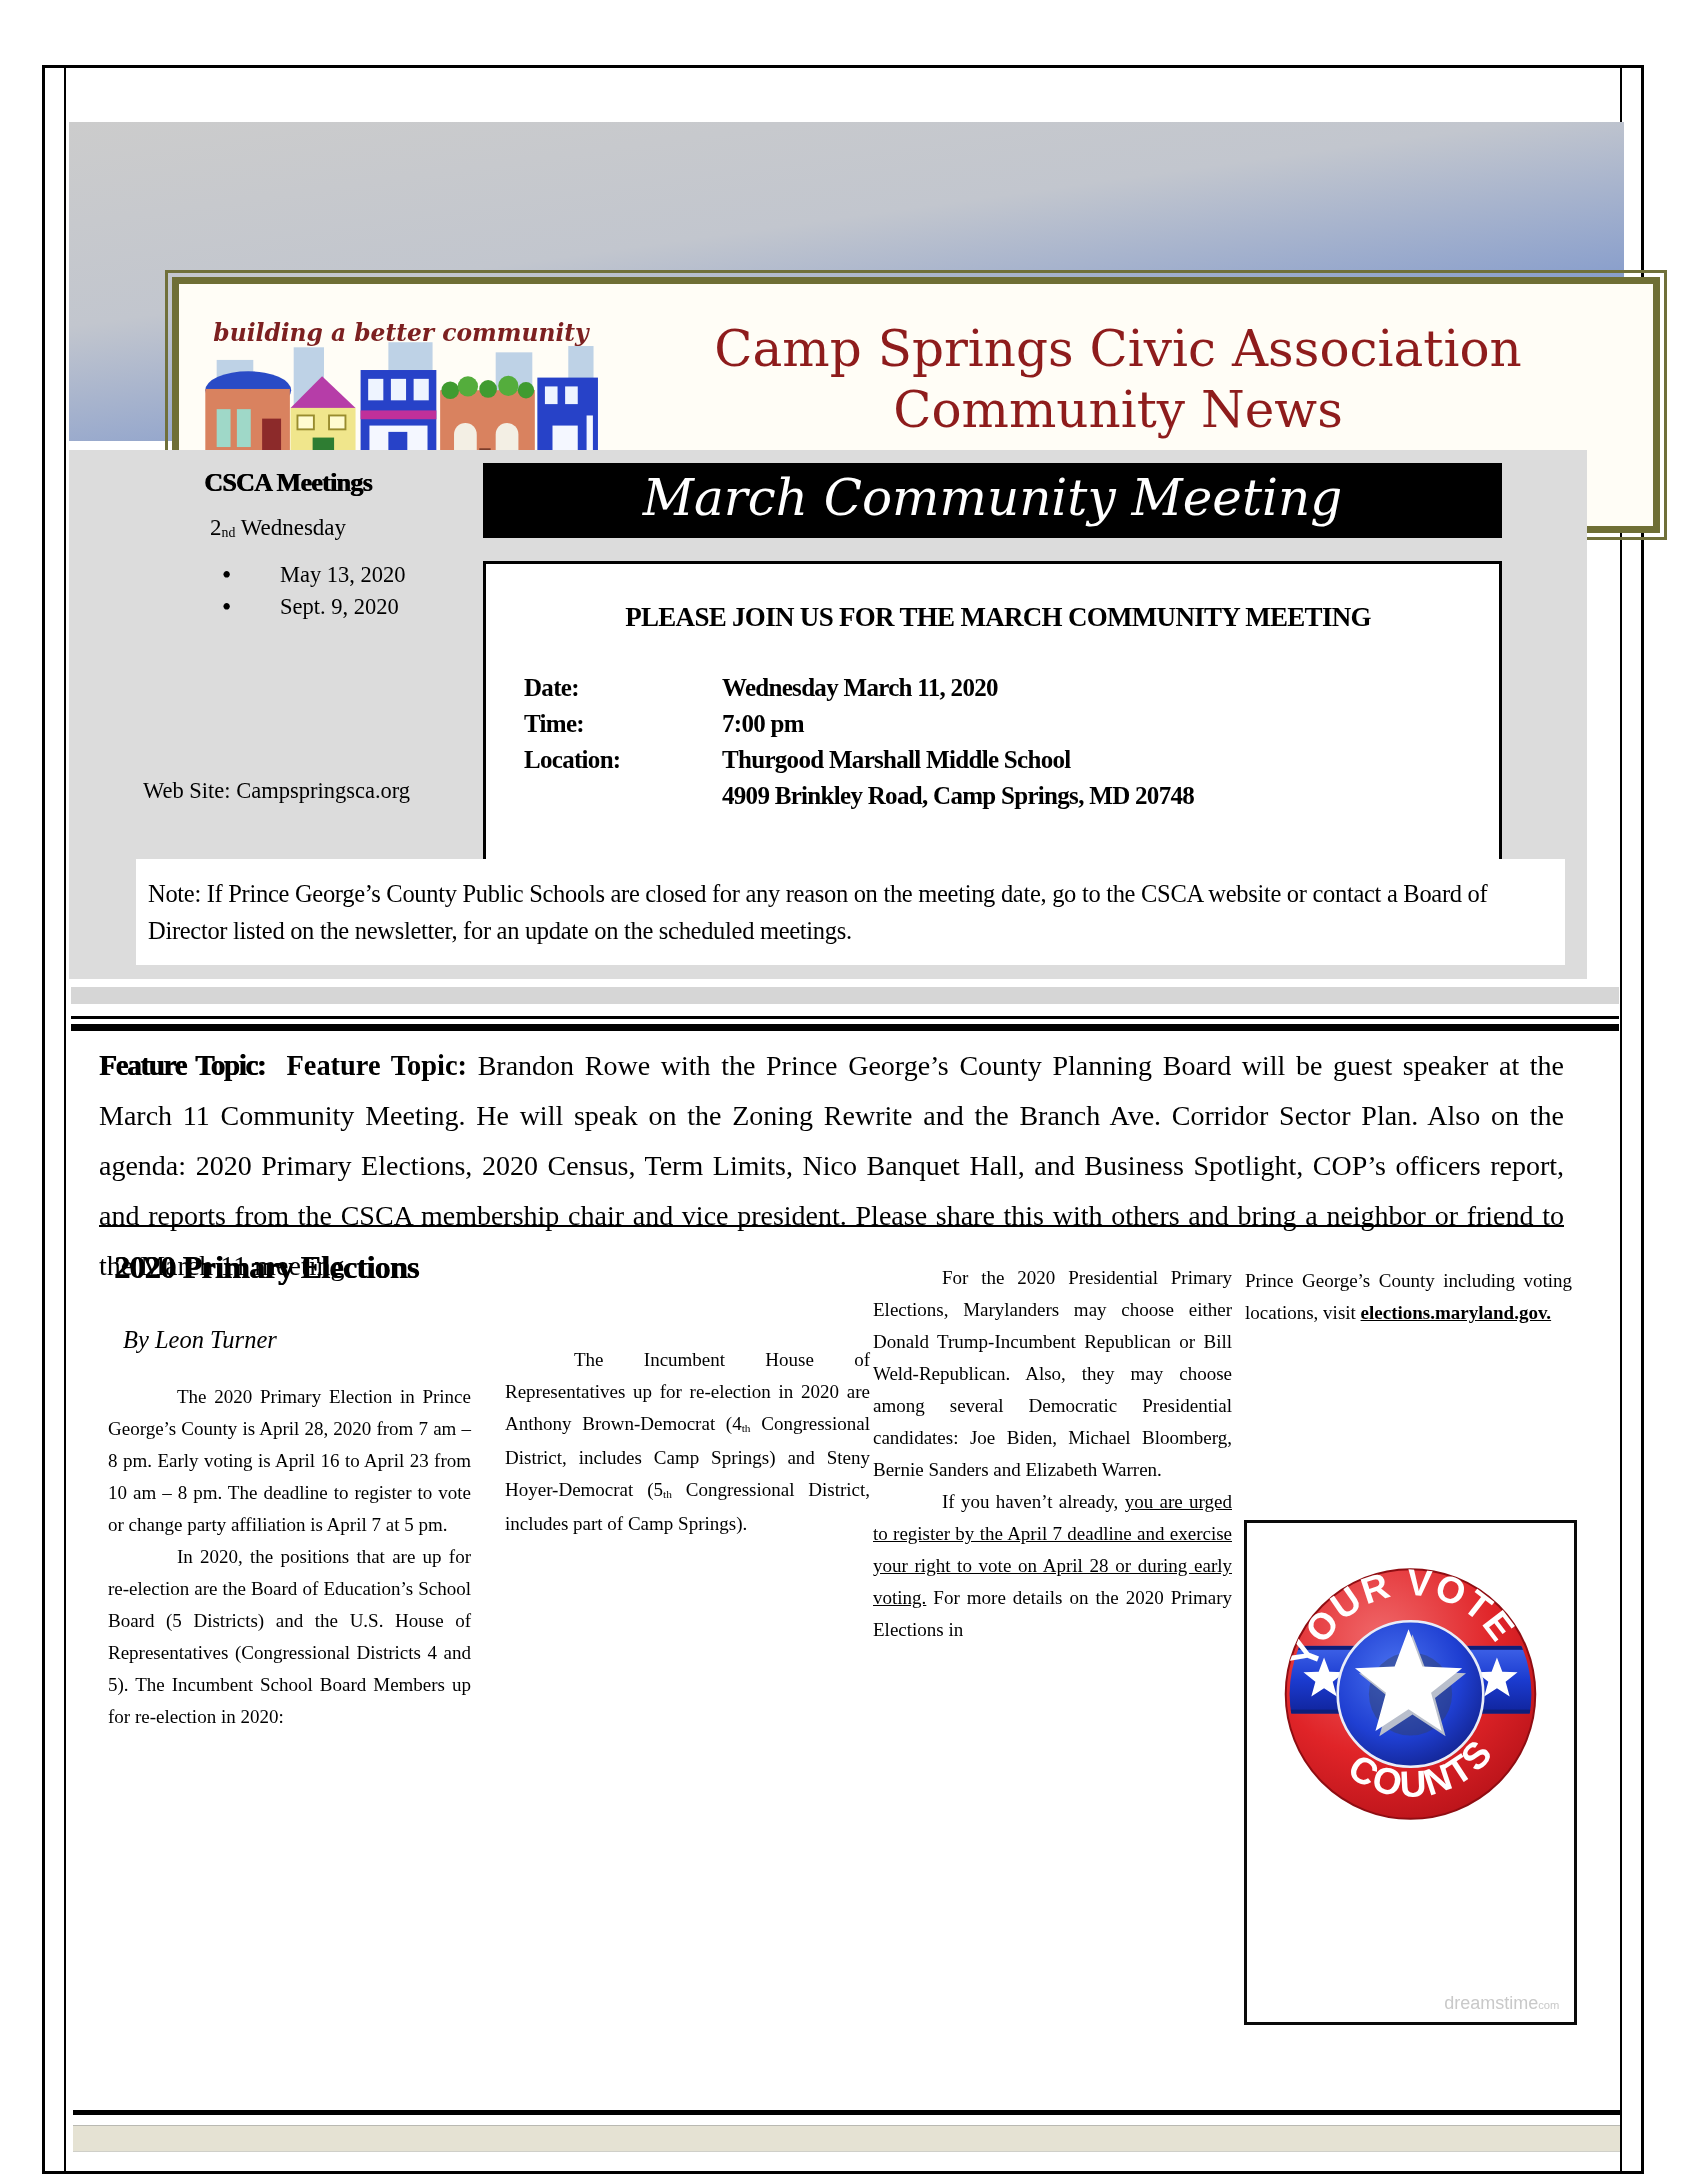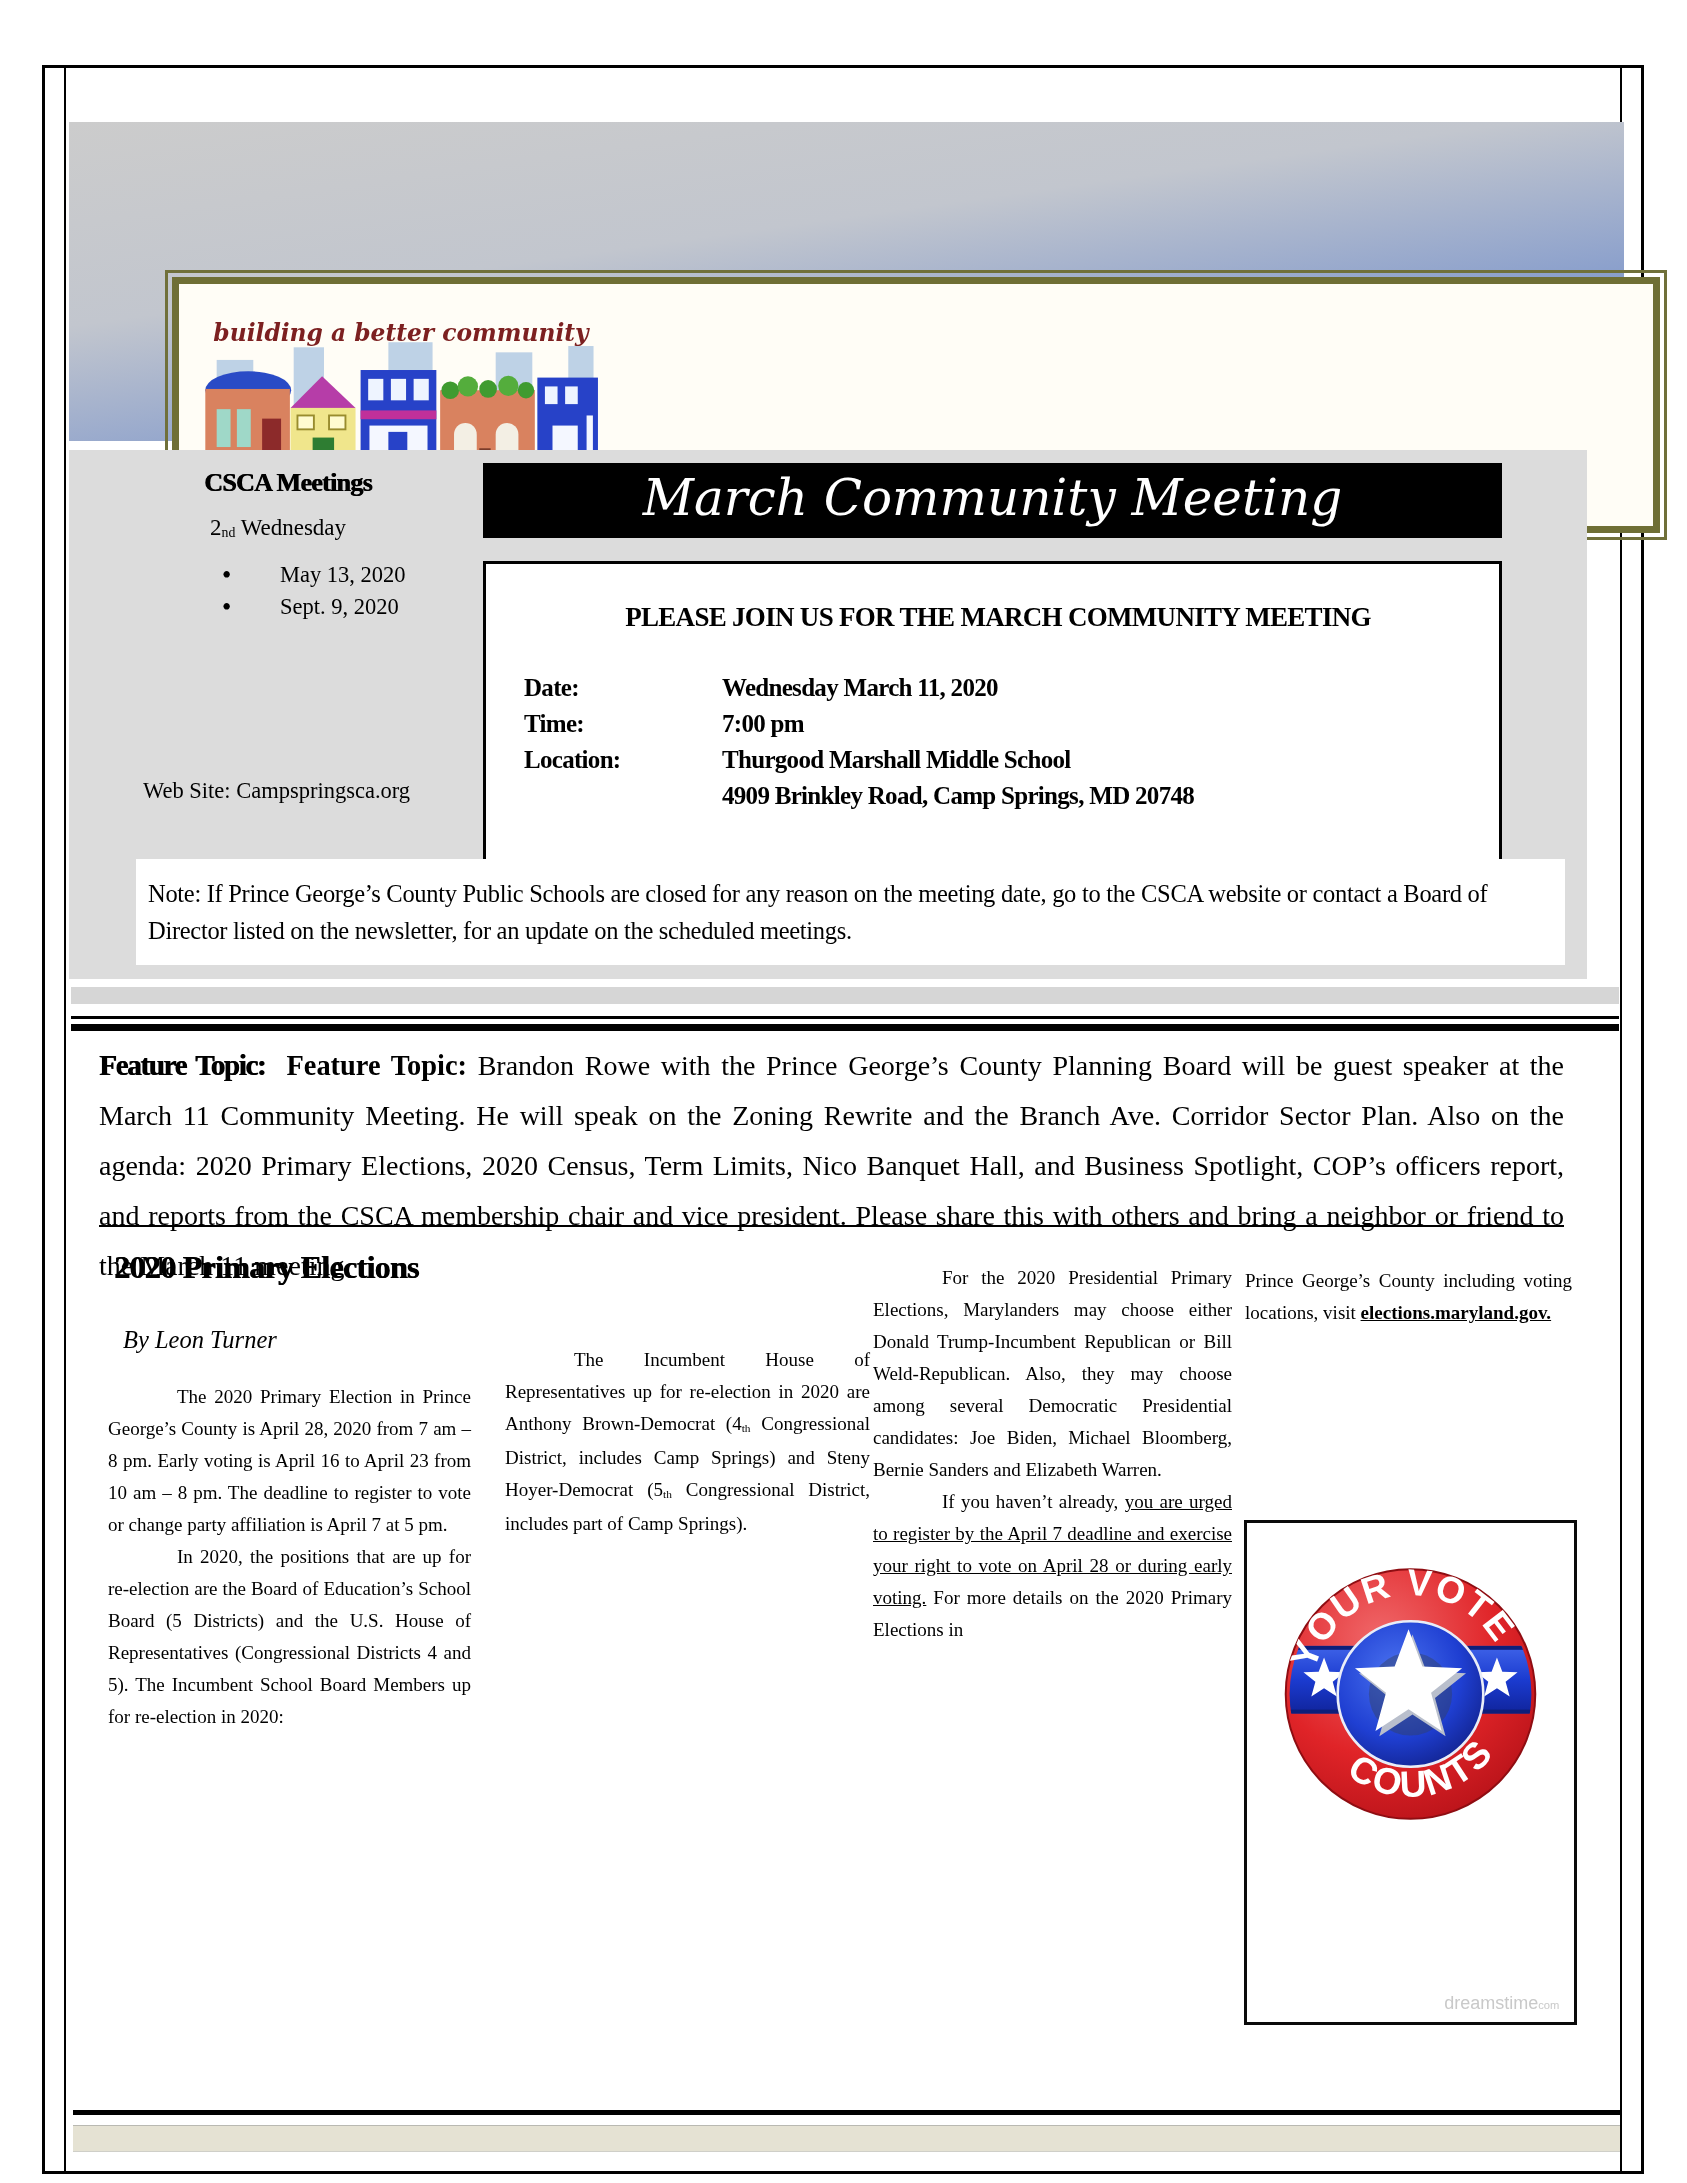--- a/index.html
+++ b/index.html
@@ -159,20 +159,25 @@
               <rect x="580" y="134" width="20" height="28" fill="#eef4ff"></rect>
               <rect x="560" y="196" width="40" height="66" fill="#f4f7ff"></rect>
               <rect x="614" y="180" width="10" height="60" fill="#f4f7ff"></rect>
             </g>
 
             <g>
               <rect x="0" y="262" width="640" height="58" fill="#8d1717"></rect>
               <text x="320" y="302" text-anchor="middle" class="logo-banner-text">Camp Springs Civic Association, Inc.</text>
             </g>
           </svg>
+        </div>
+        <div class="title-block">
+          <div class="title-line">Camp Springs Civic Association</div>
+          <div class="title-line">Community News</div>
+          <div class="address">P. O. Box 1071, Camp Springs, MD  20757</div>
         </div>
       </div>
     </div>
   </div>
 
   <div class="gray-block"></div>
 
   <div class="csca-heading">CSCA Meetings</div>
   <div class="csca-schedule"><span>2</span><span class="subtxt">nd</span><span> Wednesday</span></div>
   <ul class="csca-bullets">

